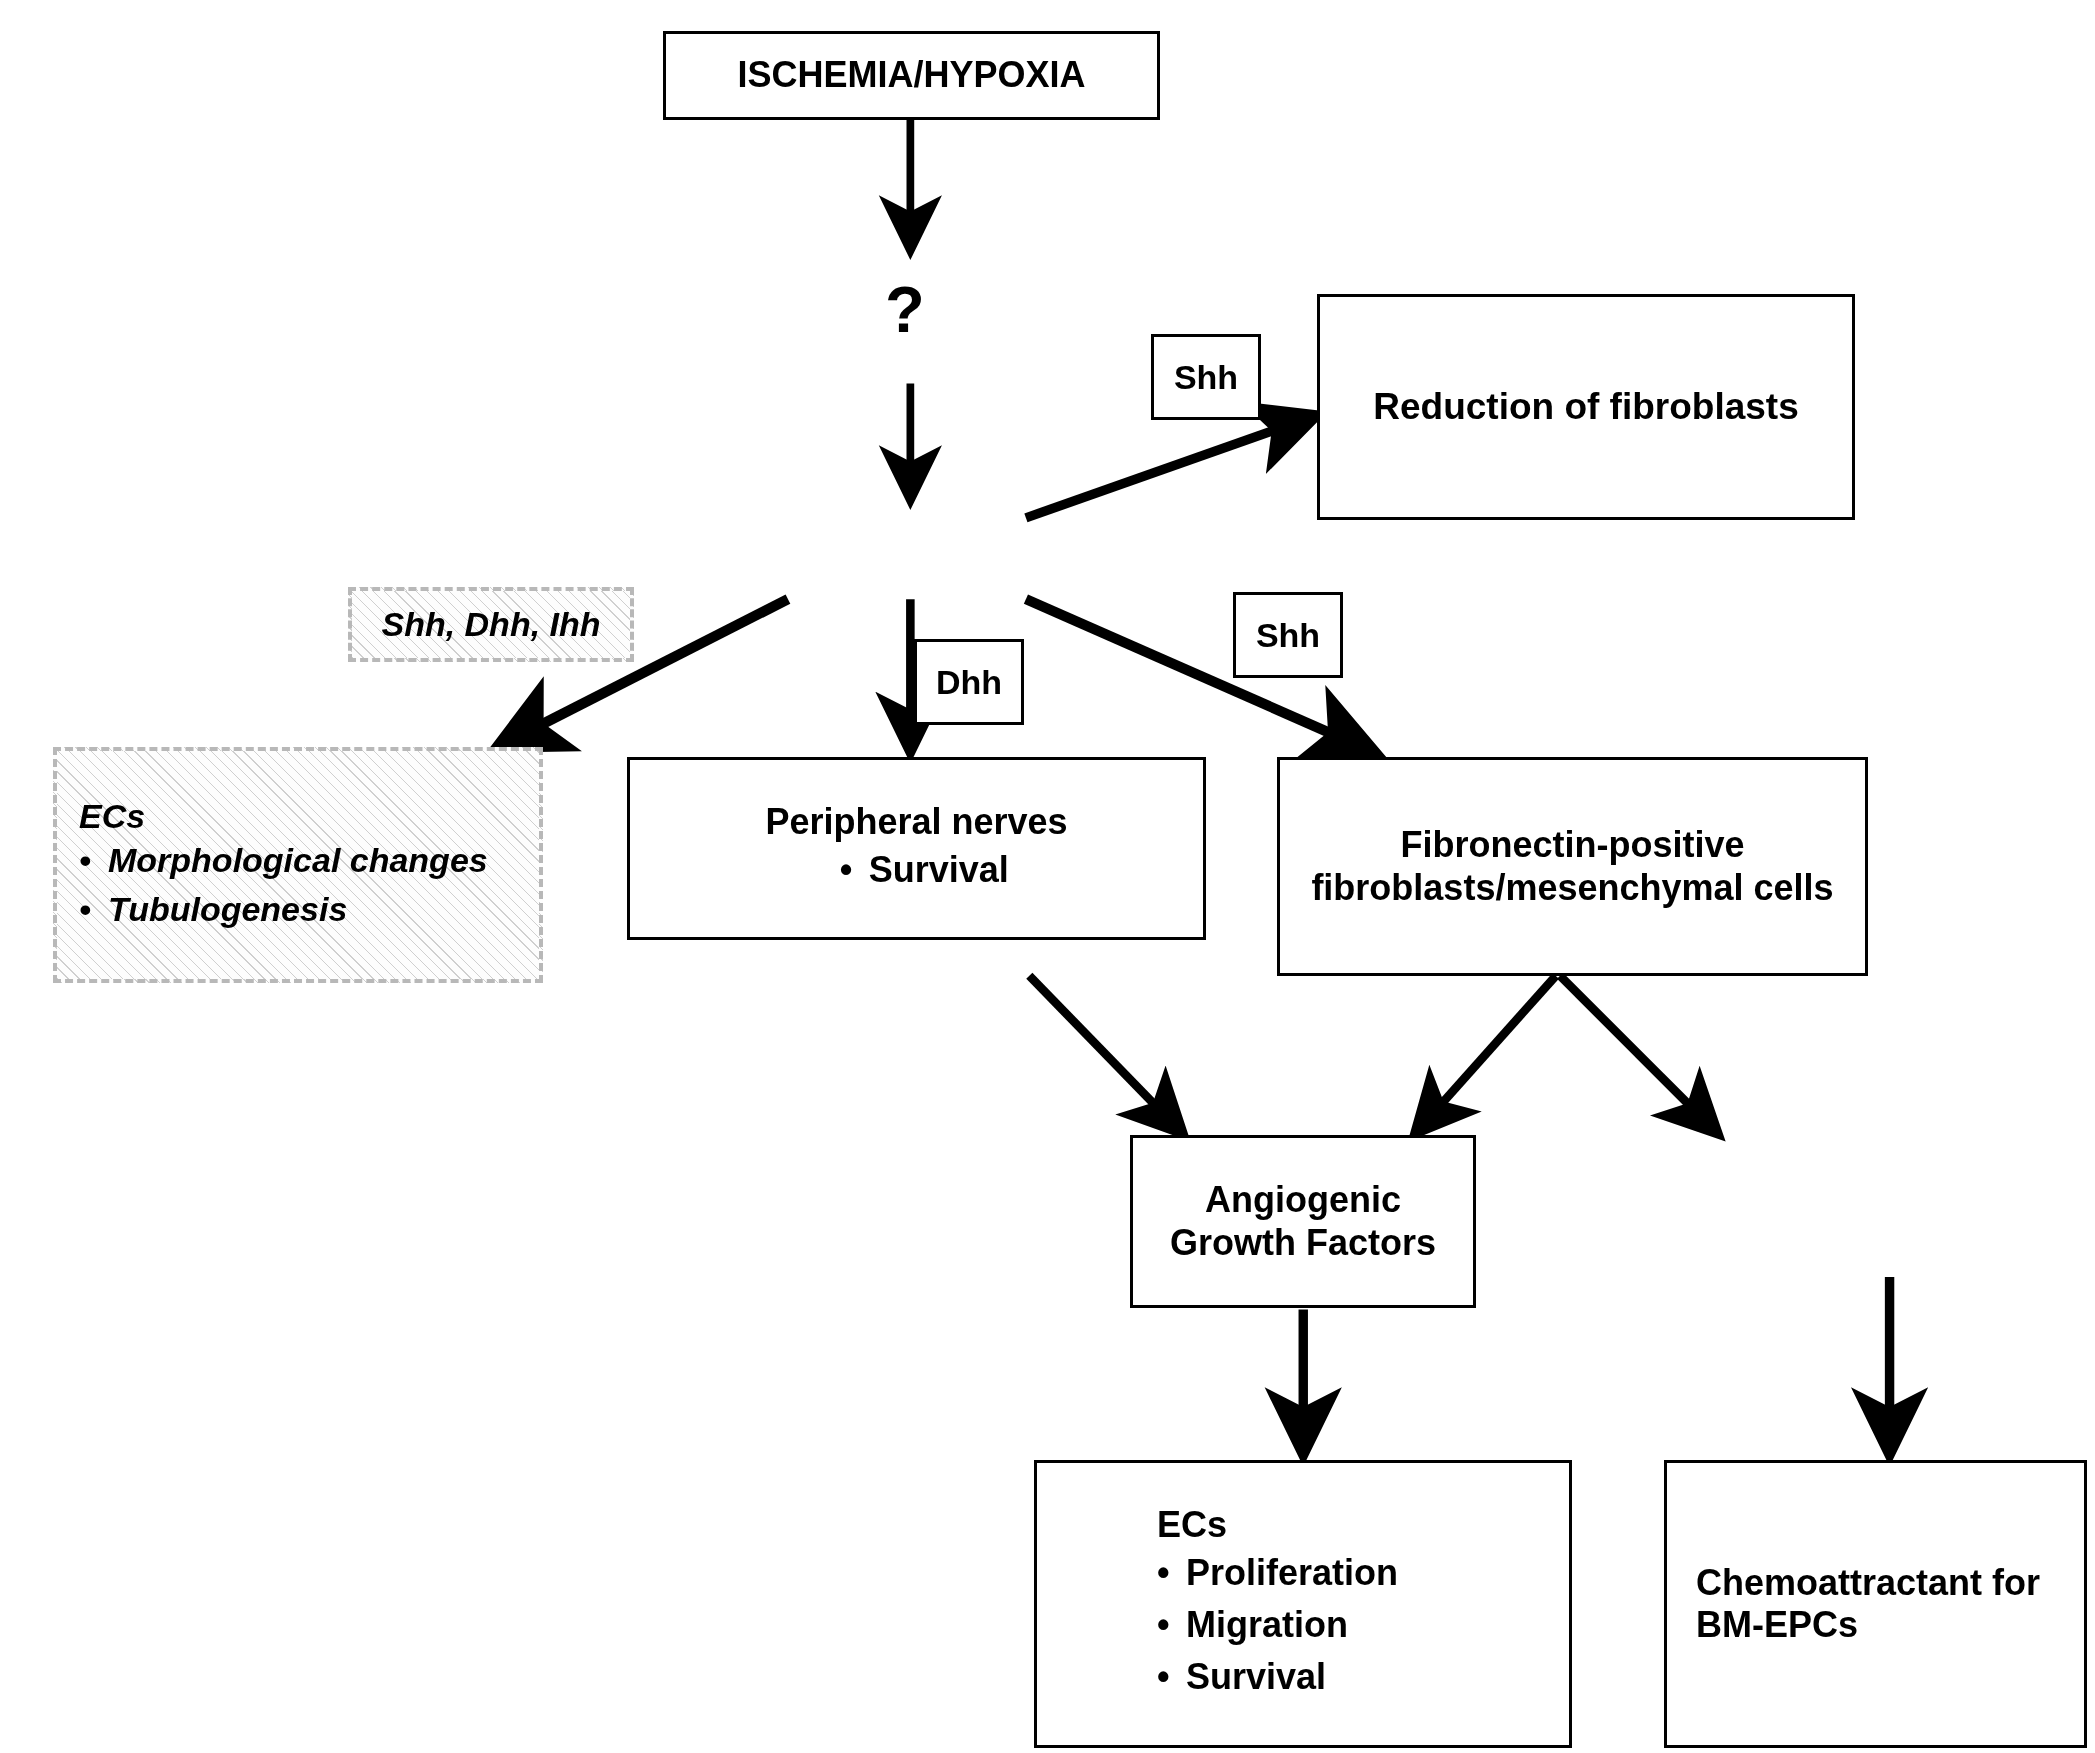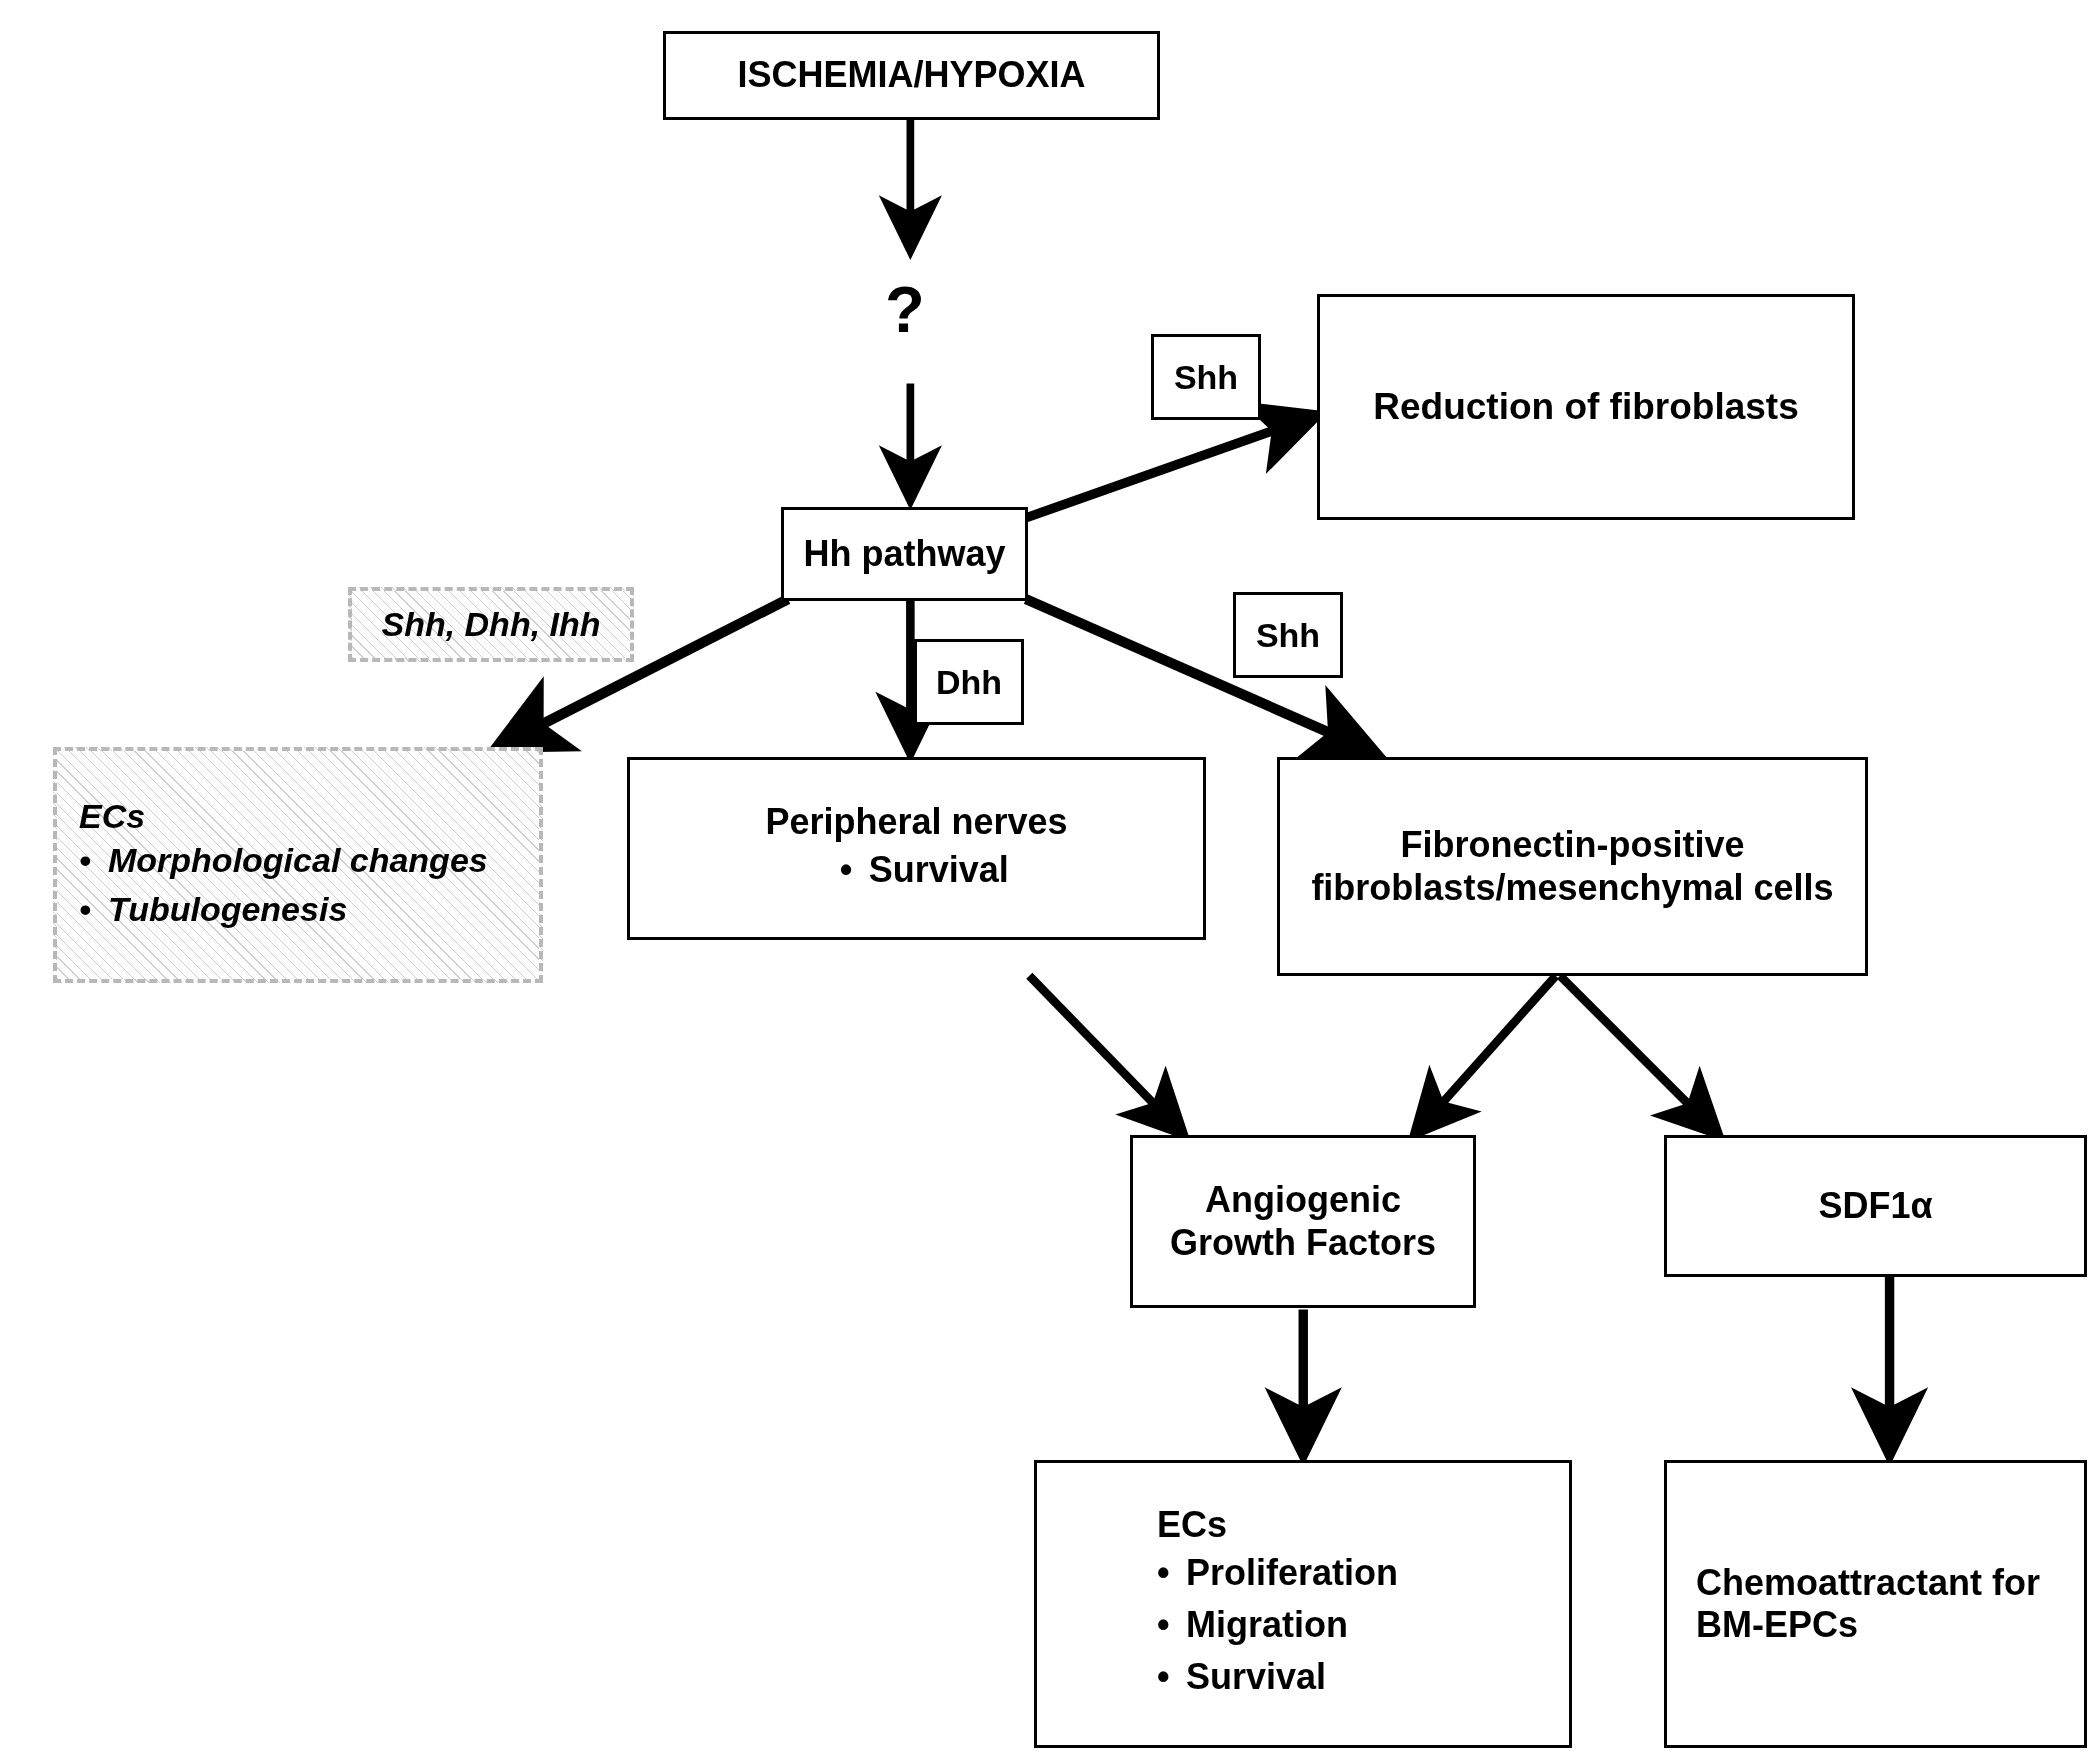--- a/index.html
+++ b/index.html
@@ -138,23 +138,20 @@
   <div class="qmark" style="left:866px; top:272px; font-size:65px;">?</div>
 
   <div class="tag" style="left:1132px; top:334px; width:110px; height:86px; font-size:34px;">
     <span>Shh</span>
   </div>
 
   <div class="node center-txt" style="left:1298px; top:294px; width:538px; height:226px; font-size:37px;">
     <span class="title-line">Reduction of fibroblasts</span>
   </div>
 
-  <div class="node center-txt" style="left:762px; top:507px; width:247px; height:94px; font-size:36px;">
-    <span class="title-line">Hh pathway</span>
-  </div>
 
   <div class="hatch center-txt" style="left:329px; top:587px; width:286px; height:75px; font-size:34px;">
     <span>Shh, Dhh, Ihh</span>
   </div>
 
   <div class="tag" style="left:895px; top:639px; width:110px; height:86px; font-size:34px;">
     <span>Dhh</span>
   </div>
 
   <div class="tag" style="left:1214px; top:592px; width:110px; height:86px; font-size:34px;">
@@ -184,23 +181,20 @@
   <div class="node center-txt" style="left:1111px; top:1135px; width:346px; height:173px; font-size:36px;">
     <span class="title-line">Angiogenic</span>
     <span class="title-line">Growth Factors</span>
   </div>
 
   <div class="node center-txt" style="left:1258px; top:757px; width:591px; height:219px; font-size:36px;">
     <span class="title-line">Fibronectin-positive</span>
     <span class="title-line">fibroblasts/mesenchymal cells</span>
   </div>
 
-  <div class="node center-txt" style="left:1645px; top:1135px; width:423px; height:142px; font-size:36px;">
-    <span class="title-line">SDF1α</span>
-  </div>
 
   <div class="node left-txt" style="left:1015px; top:1460px; width:538px; height:288px; font-size:36px; padding-left:120px;">
     <span class="title-line">ECs</span>
     <span class="bullet-line">
       <span class="bullet-dot">•</span>
       <span>Proliferation</span>
     </span>
     <span class="bullet-line">
       <span class="bullet-dot">•</span>
       <span>Migration</span>

